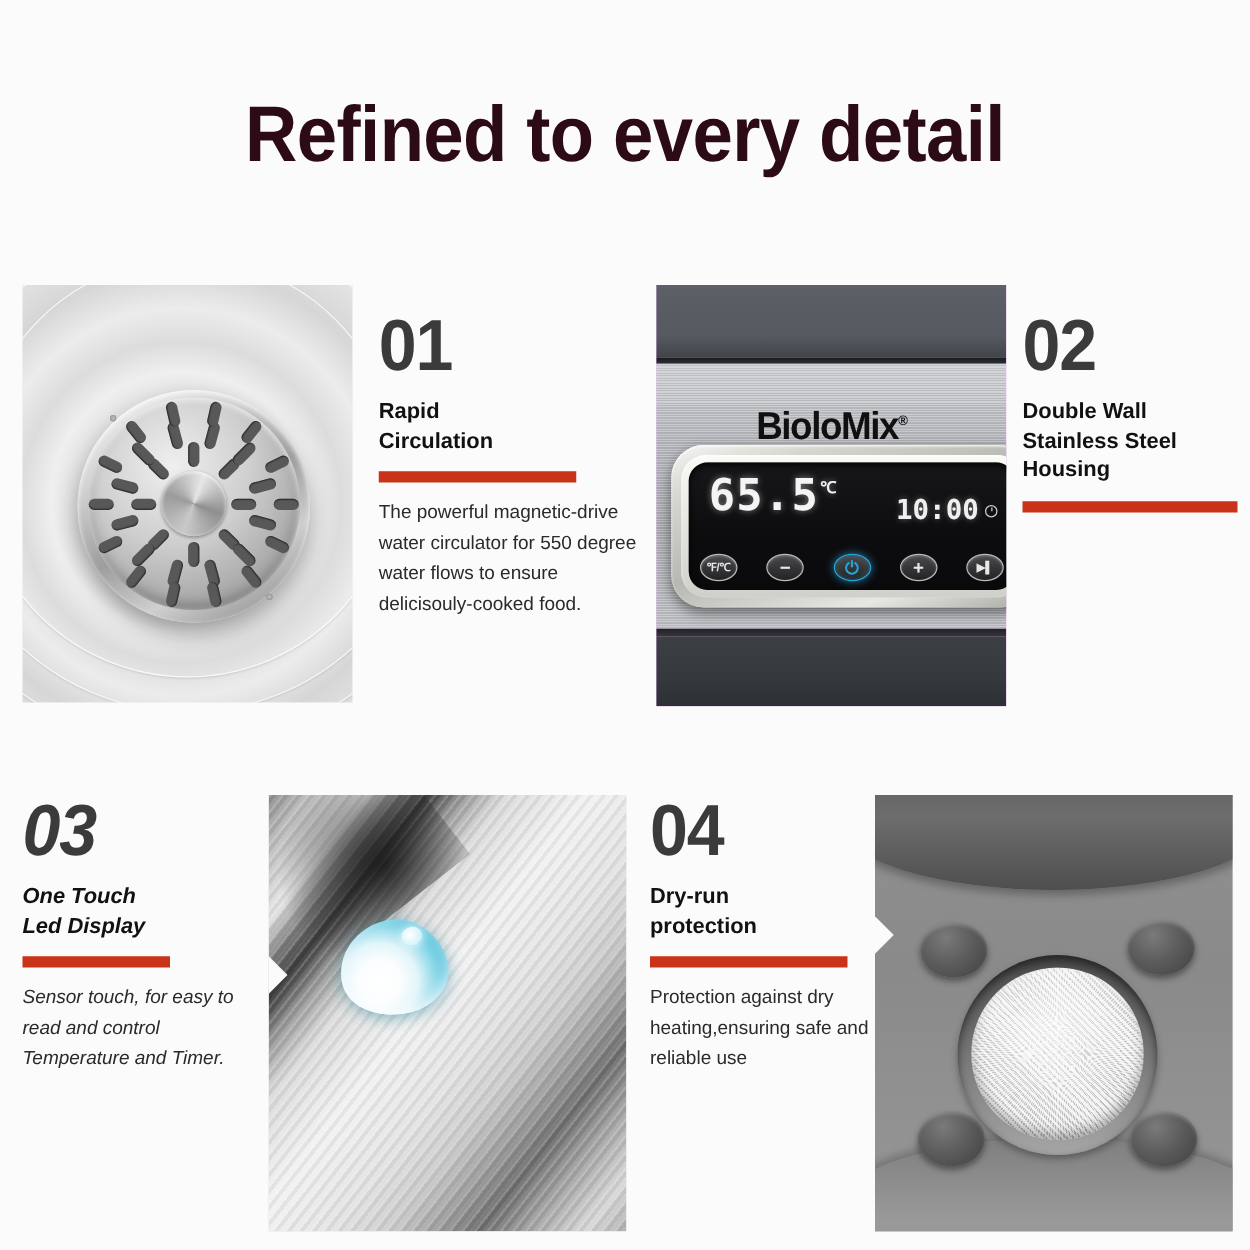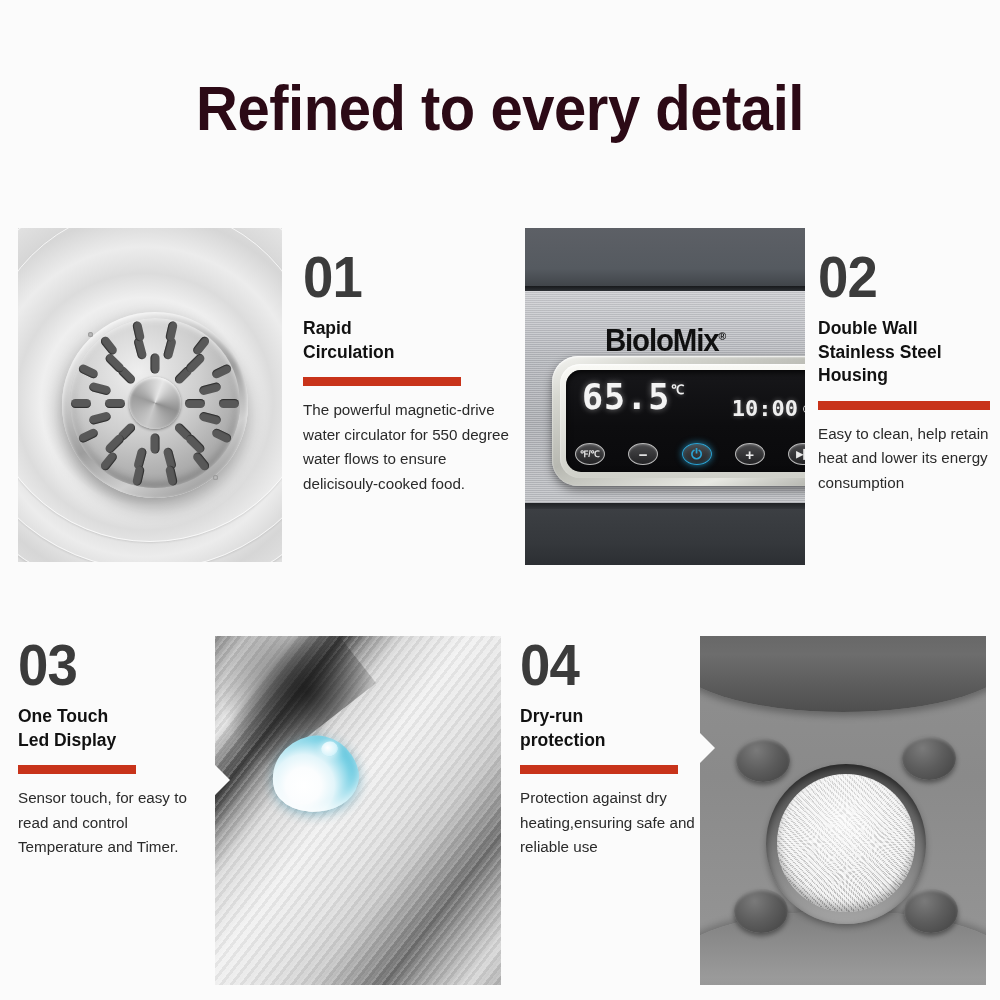--- a/index.html
+++ b/index.html
@@ -84,21 +84,20 @@
     color:#101010; letter-spacing:-1.2px; transform:scaleX(0.95);
     white-space:nowrap;
   }
   .logo sup{ font-size:11px; vertical-align:super; }
 
   .bezel{
     position:absolute; left:12px; top:128px; width:289px; height:130px; border-radius:26px;
     background:linear-gradient(160deg,#f5f5f2 0%,#d6d7d0 18%,#b7b8b1 48%,#e7e8e2 78%,#a8a9a2 100%);
     box-shadow:0 4px 10px rgba(0,0,0,.45), inset 0 1px 2px rgba(255,255,255,.95);
     padding:22px;
-    margin-left:15px;
   }
   .bezel-in{
     position:absolute; inset:8px; border-radius:20px;
     background:linear-gradient(180deg,#fafaf6,#cfd0c9);
     box-shadow:inset 0 1px 2px rgba(255,255,255,.9);
     padding:7px;
   }
   .screen{
     position:absolute; inset:6px; border-radius:15px;
     background:linear-gradient(180deg,#17171a 0%,#0d0d0f 55%,#0a0a0c 100%);
@@ -235,21 +234,21 @@
   .f-body{
     font-family:"Liberation Sans", sans-serif;
     font-size:15.2px; line-height:24.5px; color:#2a2a2a;
     margin-top:12px; white-space:pre-line;
   }
 
   #feat-01{ left:303px; top:248px; width:222px; }
   #feat-01 .f-bar{ width:158px; }
   #feat-02{ left:818px; top:248px; width:182px; }
   #feat-02 .f-bar{ width:172px; }
-  #feat-03{ left:18px; top:636px; width:190px; }
+  #feat-03{ left:18px; top:636px; width:190px;font-style:italic; }
   #feat-03 .f-bar{ width:118px; }
   #feat-04{ left:520px; top:636px; width:176px; }
   #feat-04 .f-bar{ width:158px; }
 </style>
 </head>
 <body>
 
 <div class="page">
 
   <div class="title">Refined to every detail</div>
@@ -375,21 +374,20 @@
     <div class="f-bar"></div>
     <div class="f-body">The powerful magnetic-drive water circulator for 550 degree water flows to ensure delicisouly-cooked food.</div>
   </div>
 
   <div class="feature" id="feat-02">
     <div class="f-num">02</div>
     <div class="f-head">Double Wall
 Stainless Steel
 Housing</div>
     <div class="f-bar"></div>
-    <div class="f-body">Easy to clean, help retain heat and lower its energy consumption</div>
   </div>
 
   <div class="feature" id="feat-03">
     <div class="f-num">03</div>
     <div class="f-head">One Touch
 Led Display</div>
     <div class="f-bar"></div>
     <div class="f-body">Sensor touch, for easy to read and control Temperature and Timer.</div>
   </div>
 

